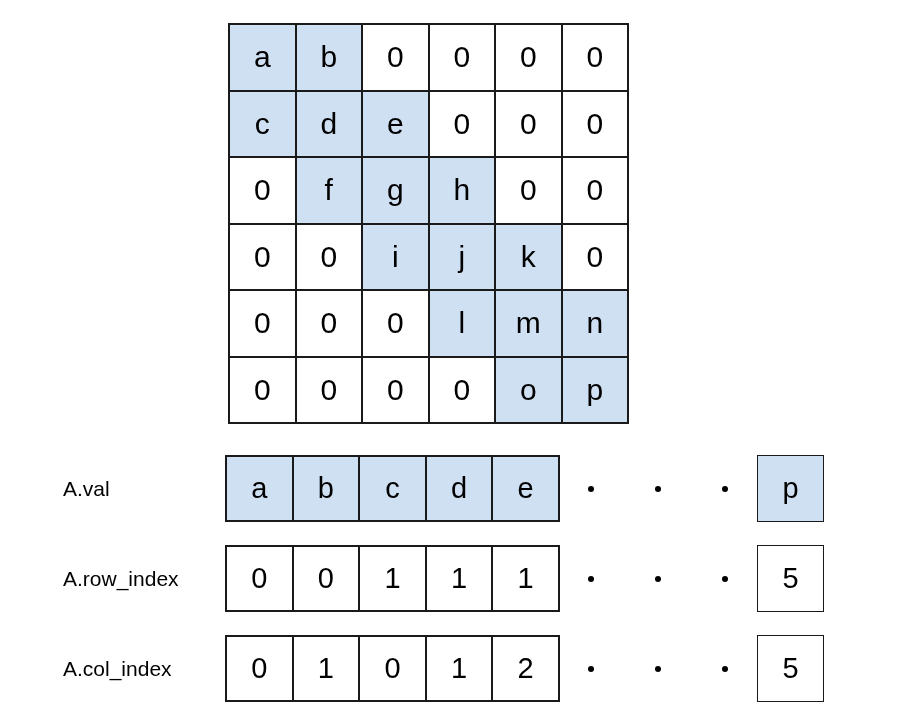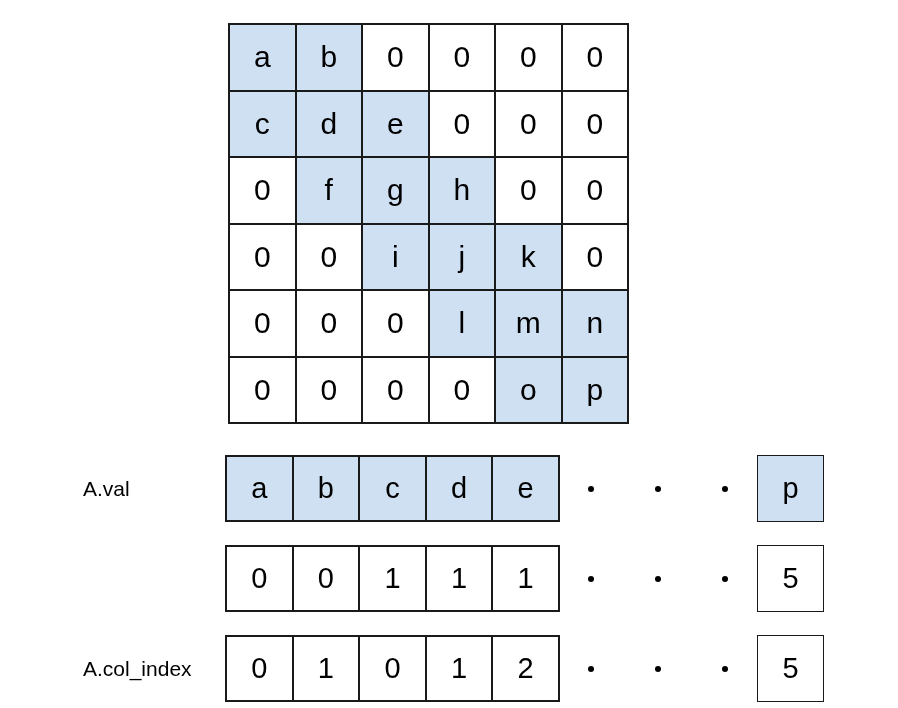--- a/index.html
+++ b/index.html
@@ -31,21 +31,21 @@
     display:flex;align-items:center;justify-content:center;
     font-size:30px;line-height:1;
   }
   .cell.hl{background:var(--hl);}
   
   .array-row{position:absolute;left:0;width:898px;height:67px;}
   #row-val{top:455px;}
   #row-rowindex{top:545px;}
   #row-colindex{top:635px;padding-left:8px;}
   .array-label{
-    position:absolute;left:83px;top:0;height:100%;
+    position:absolute;left:63px;top:0;height:100%;
     display:flex;align-items:center;
     font-size:21px;
   }
   .array-cells{
     position:absolute;left:225px;top:0;height:67px;
     display:grid;grid-auto-flow:column;grid-auto-columns:66.6px;
     border:1px solid var(--border);
     box-sizing:border-box;
   }
   .acell{
@@ -126,20 +126,21 @@
     </div>
   <div class="array-dots">
       <span class="dot"></span>
       <span class="dot"></span>
       <span class="dot"></span>
     </div>
   <div class="array-last-cell hl">p</div>
 </div>
 
 <div class="array-row" id="row-rowindex">
+  <div class="array-label">A.row_index</div>
   <div class="array-cells">
       <div class="acell">0</div>
       <div class="acell">0</div>
       <div class="acell">1</div>
       <div class="acell">1</div>
       <div class="acell">1</div>
     </div>
   <div class="array-dots">
       <span class="dot"></span>
       <span class="dot"></span>

